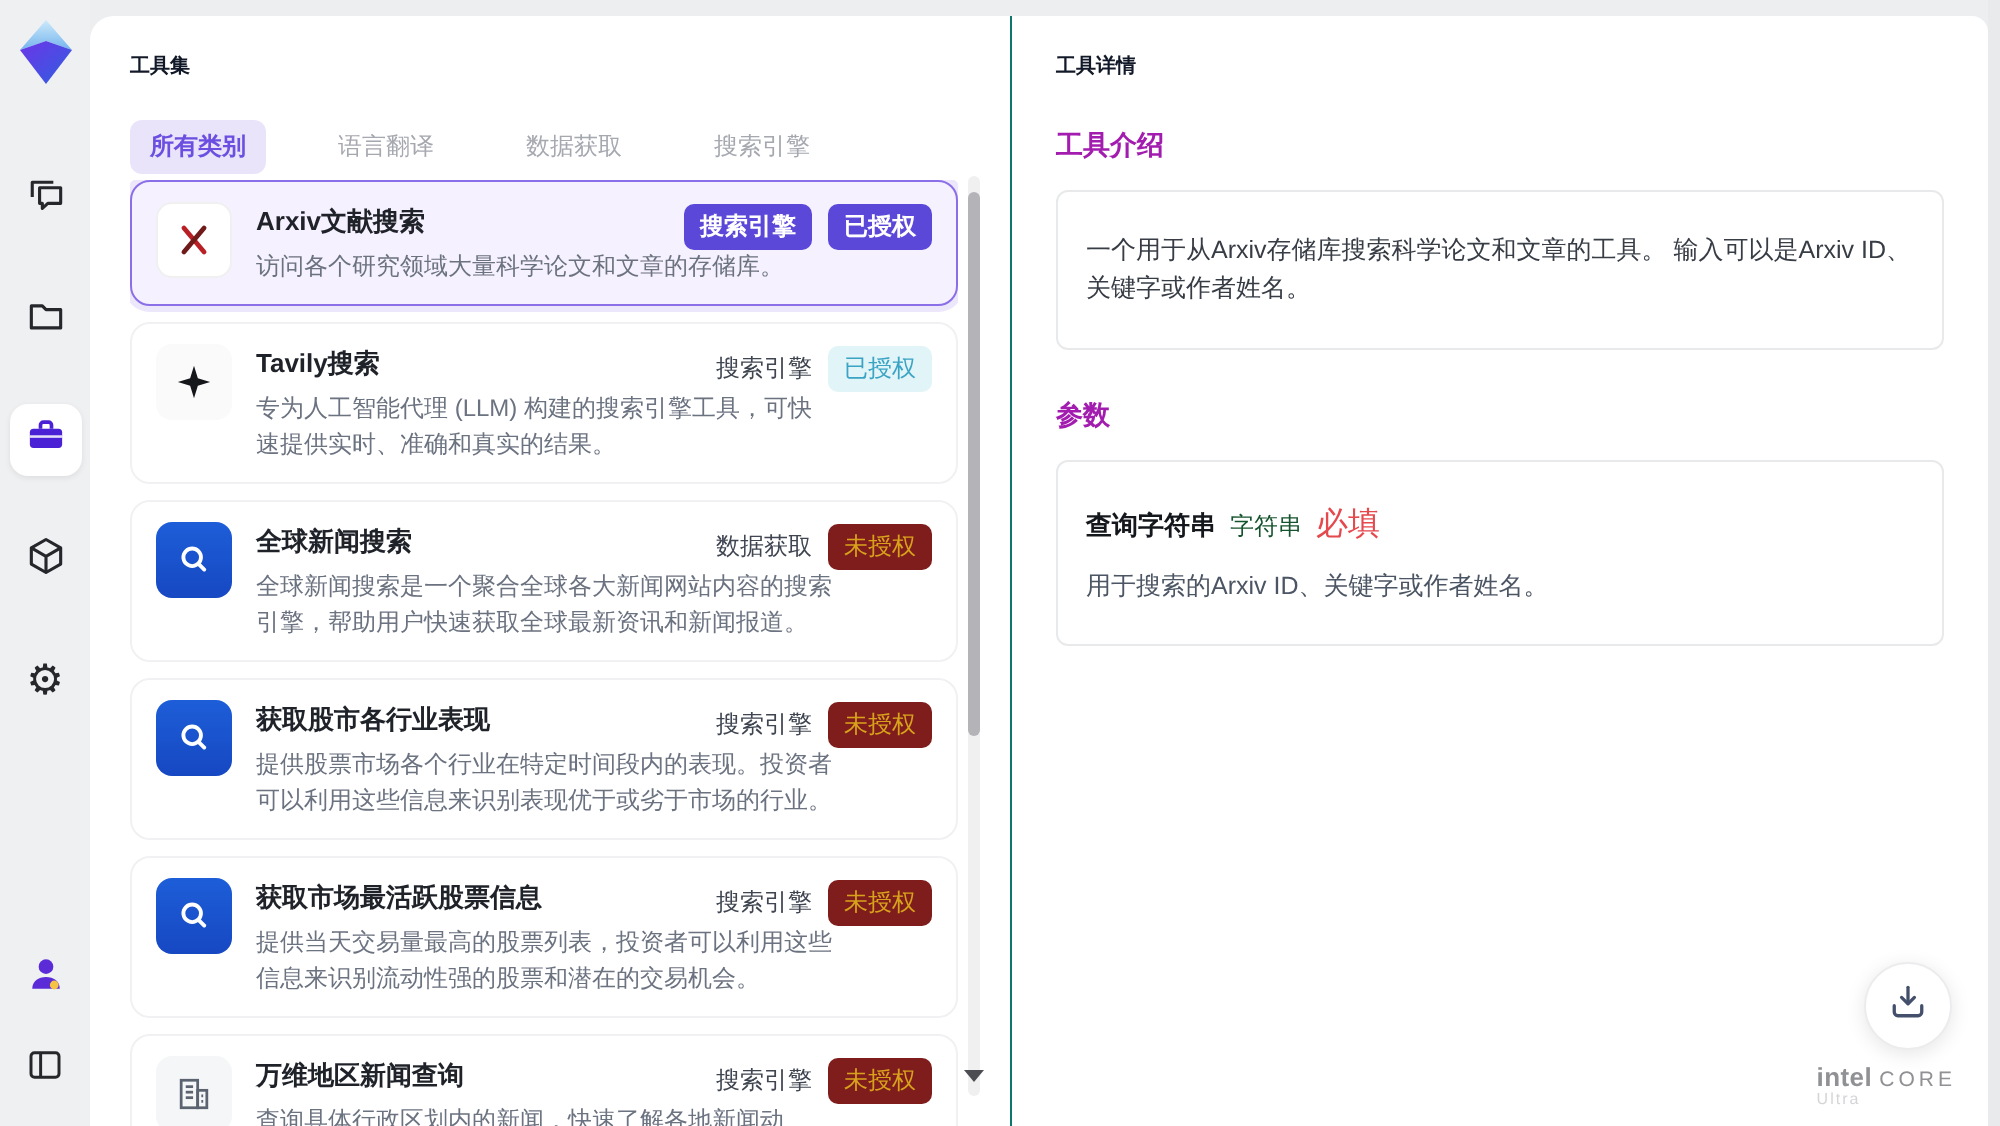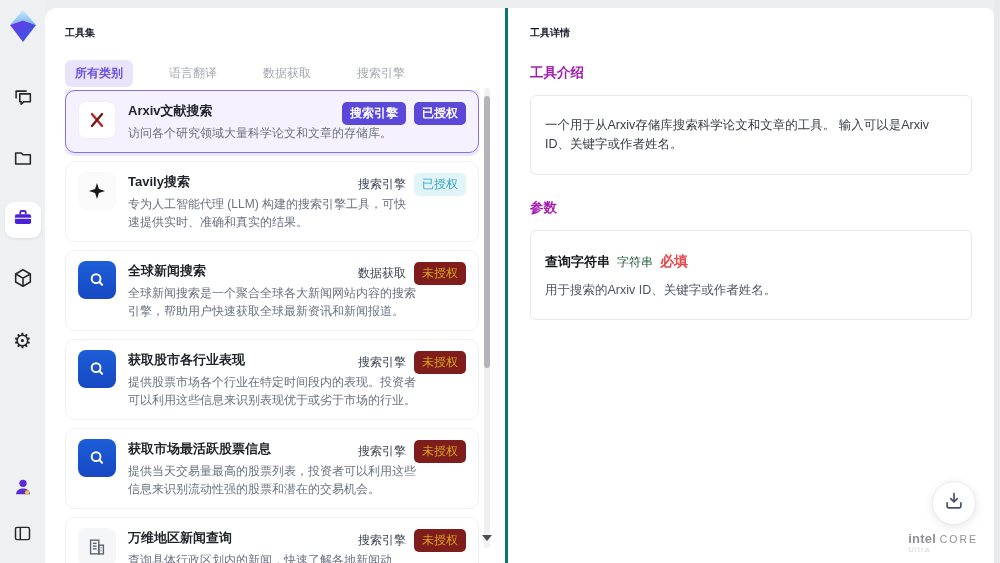--- a/index.html
+++ b/index.html
@@ -23,21 +23,21 @@
   }
   .rail-btn.active { background:#ffffff; box-shadow:0 1px 3px rgba(0,0,0,.08); }
   .rail-bottom { position:absolute; bottom:10px; left:0; width:45px; display:flex; flex-direction:column; align-items:center; gap:10px; }
   .gear-glyph { font-size:21px; line-height:1; color:#25272b; }
   
   .panel {
     position:absolute; left:45px; top:8px; right:6px; bottom:0;
     background:#ffffff; border-radius:12px 8px 0 0;
   }
   .pane-left { position:absolute; left:0; top:0; width:460px; height:100%; }
-  .pane-right { position:absolute; left:460px; top:0; right:0; height:100%; border-left:3px solid #0f766e; }
+  .pane-right { position:absolute; left:460px; top:0; right:0; height:100%; border-left:1px solid #0f766e; }
   .h-title { font-size:10px; font-weight:700; color:#111827; }
   .pane-left .h-title { position:absolute; left:20px; top:18px; }
   
   .tabs { position:absolute; left:20px; top:52px; display:flex; gap:26px; align-items:center; }
   .tab { font-size:12px; color:#a6a8b0; padding:5px 10px; border-radius:6px; cursor:pointer; white-space:nowrap; }
   .tab.active { background:#eae4fa; color:#6a4fe0; font-weight:700; }
   
   .list { position:absolute; left:20px; top:82px; width:414px; height:473px; overflow:hidden; }
   .card {
     position:relative; background:#fff; border:1px solid #f1f1f3; border-radius:10px;
@@ -74,21 +74,21 @@
   
   .pr-inner { padding:18px 22px; }
   .sec-title { font-size:13.5px; font-weight:700; color:#a21caf; margin-top:24px; }
   .info-box {
     margin-top:13px; border:1px solid #e8e9eb; border-radius:6px; background:#fff;
     padding:20px 14px; font-size:12.5px; color:#373c45; line-height:1.5;
   }
   .param-line { display:flex; align-items:baseline; gap:7px; }
   .param-name { font-size:13px; font-weight:700; color:#14171c; }
   .param-type { font-size:12px; color:#14532d; }
-  .param-req { font-size:14px; color:#e5484d;font-weight:bold; }
+  .param-req { font-size:16px; color:#e5484d; }
   .param-desc { margin-top:9px; font-size:12.5px; color:#4b5563; }
   
   .fab {
     position:absolute; right:18px; bottom:38px; width:44px; height:44px; border-radius:50%;
     background:#fff; border:1px solid #ececee; box-shadow:0 2px 10px rgba(0,0,0,.10);
     display:flex; align-items:center; justify-content:center; cursor:pointer;
   }
   .brand { position:absolute; right:16px; bottom:8px; text-align:left; line-height:1.1; }
   .brand-main { font-size:13px; color:#8f9194; }
   .brand-main .b-intel { font-weight:700; letter-spacing:0.2px; }

